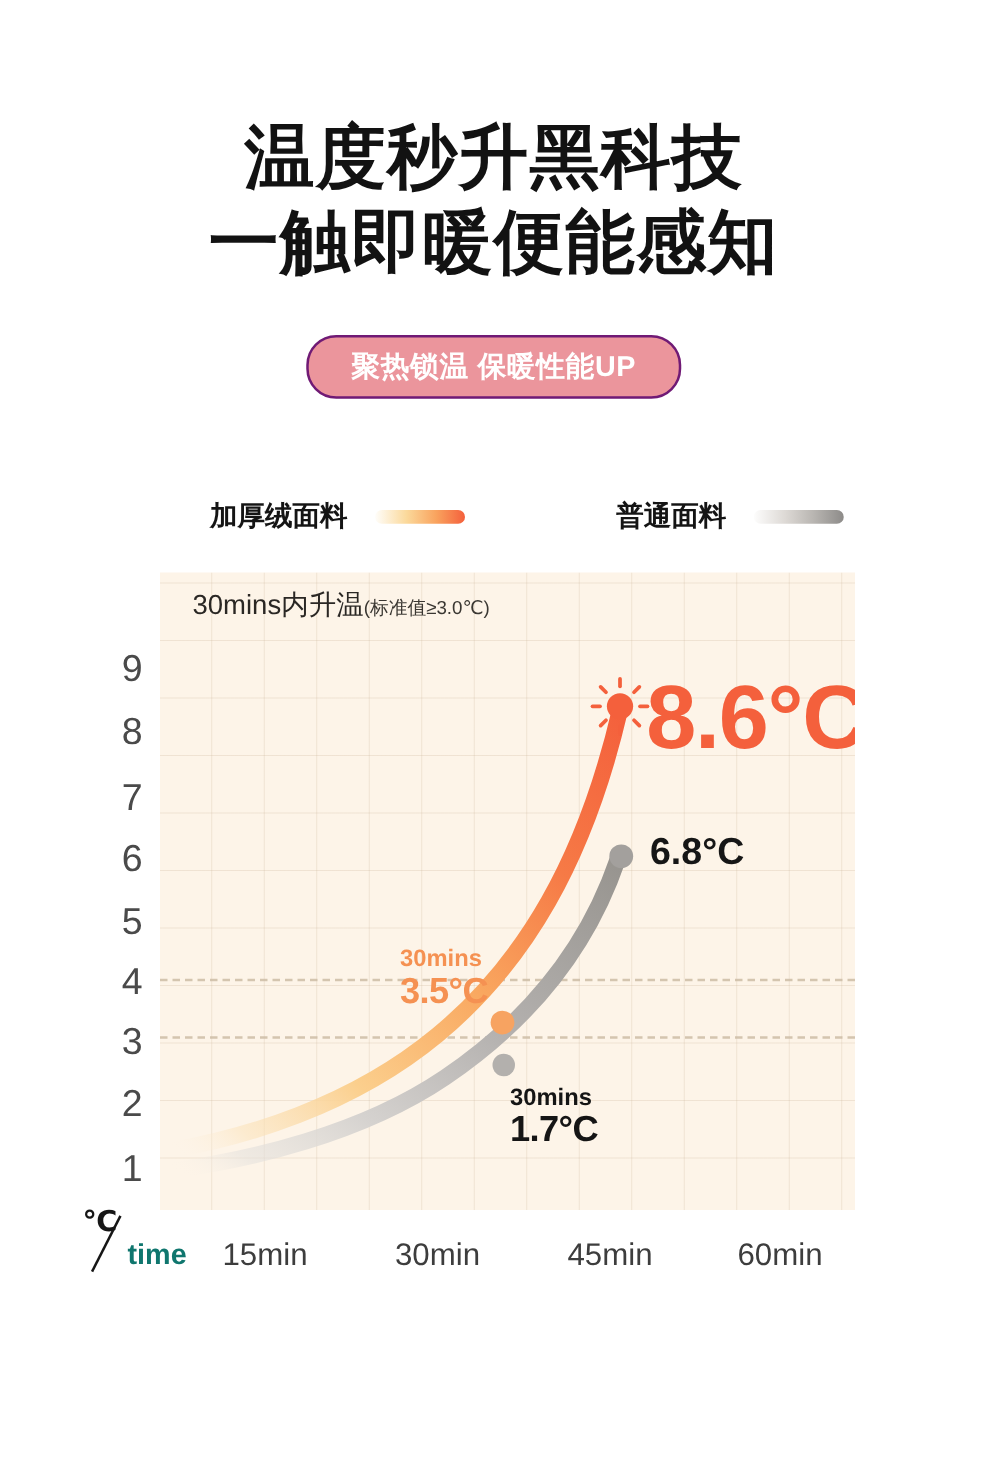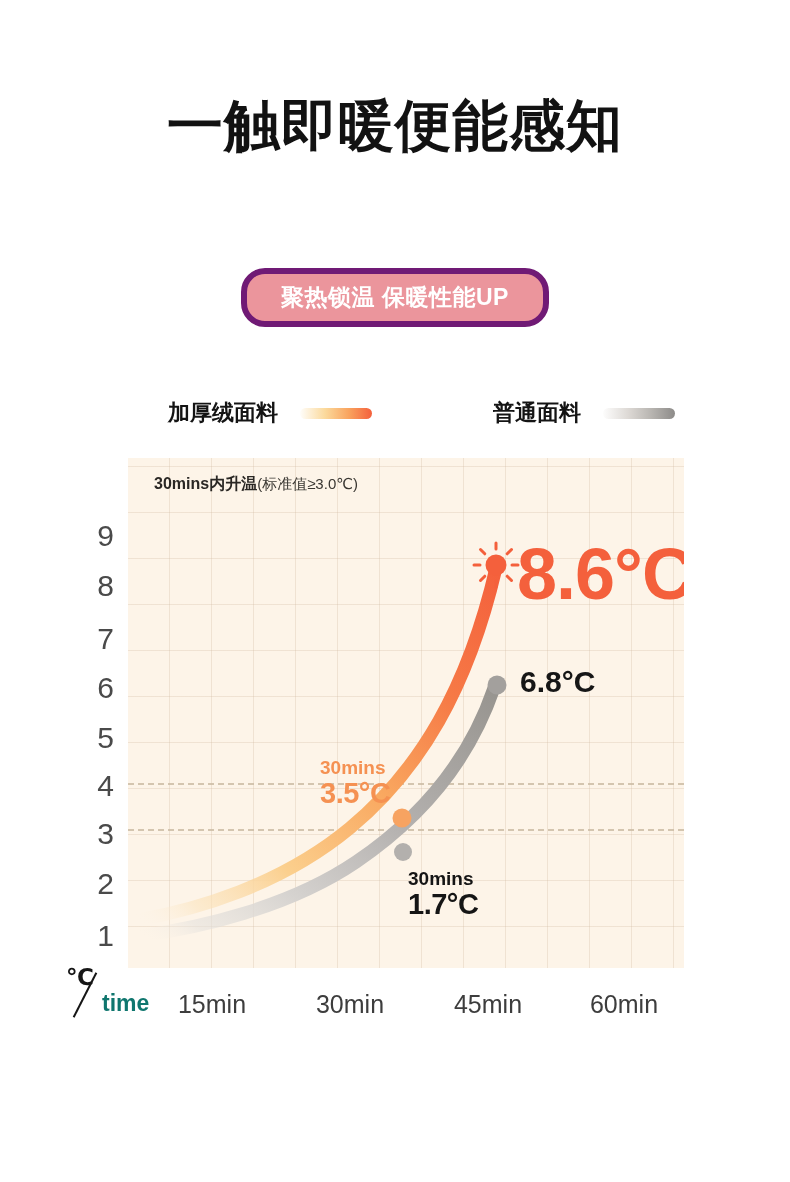--- a/index.html
+++ b/index.html
@@ -38,21 +38,21 @@
   .badge-wrap {
     position: absolute;
     left: 0;
     top: 268px;
     width: 790px;
     text-align: center;
   }
   .badge {
     display: inline-block;
     background: #eb959c;
-    border: 6px solid #701a75;
+    border: 2px solid #701a75;
     border-radius: 24px;
     color: #ffffff;
     font-weight: bold;
     font-size: 23px;
     line-height: 26px;
     padding: 10px 34px 11px 34px;
     letter-spacing: 0.5px;
   }
 
   
@@ -113,22 +113,22 @@
     left: 0; top: 0;
     width: 556px;
     height: 52px;
     display: flex;
     align-items: center;
     color: #2a2724;
   }
   .chart-header .h1 { position: absolute; left: 26px;  white-space: nowrap; }
   .chart-header .h2 { position: absolute; left: 320px; white-space: nowrap; }
   .hdr-main {
-    font-size: 16px;
-    font-weight: bold;
+    font-size: 22px;
+    font-weight: normal;
   }
   .hdr-sub {
     font-size: 15px;
     font-weight: normal;
     color: #3a3732;
   }
 
   
   .dashline {
     position: absolute;
@@ -250,20 +250,21 @@
     font-size: 25px;
     color: #3d3d3d;
     transform: translateX(-50%);
     white-space: nowrap;
   }
 </style>
 </head>
 <body>
 
 <div class="headline">
+  <span class="line">温度秒升黑科技</span>
   <span class="line">一触即暖便能感知</span>
 </div>
 
 <div class="badge-wrap">
   <span class="badge">聚热锁温 保暖性能UP</span>
 </div>
 
 <div class="legend">
   <div class="legend-item l1">
     <span class="legend-label">加厚绒面料</span>

